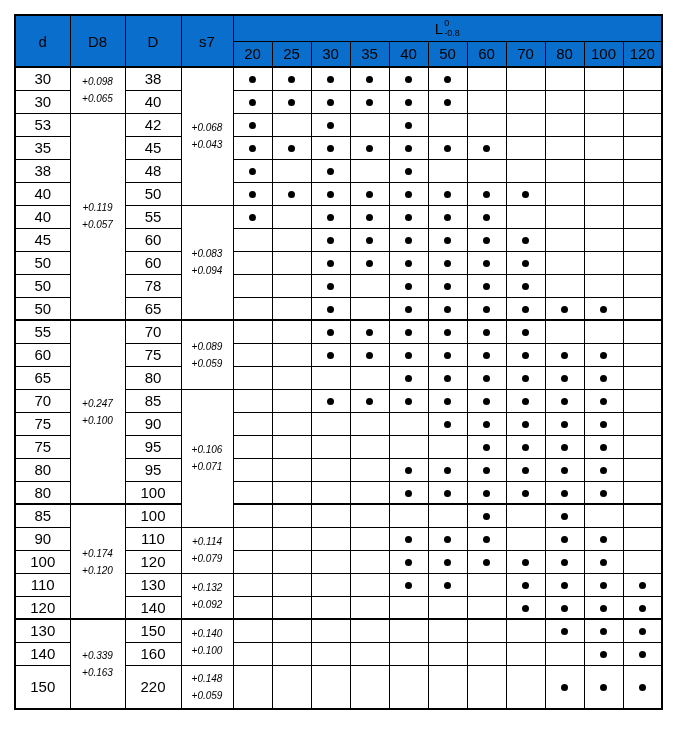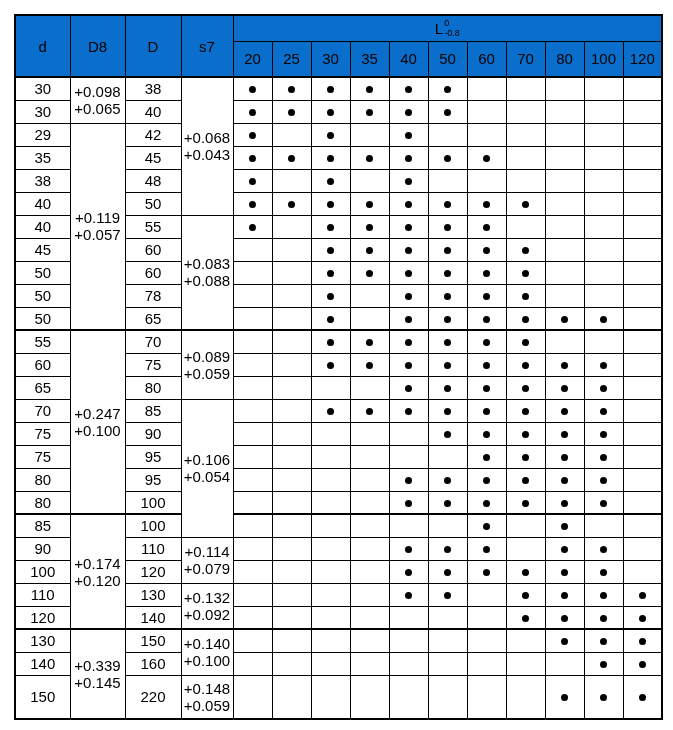--- a/index.html
+++ b/index.html
@@ -30,38 +30,38 @@
     vertical-align: middle;
     overflow: hidden;
   }
   thead th {
     background: #0A6ECC;
     font-weight: normal;
     font-size: 15px;
     color: #000;
   }
   thead tr.hdr-top th { height: 26px; }
-  thead tr.hdr-lens th { height: 36px; }
+  thead tr.hdr-lens th { height: 26px; }
   .l-stack {
     display: inline-flex;
     flex-direction: column;
     align-items: flex-start;
     justify-content: center;
     font-size: 9px;
     line-height: 10px;
     margin-left: 1px;
     vertical-align: middle;
   }
   .l-base { font-size: 15px; vertical-align: middle; }
   tbody tr { height: 23px; }
   tbody tr.tall { height: 44px; }
   tbody tr:first-child td { border-top-width: 2px; }
   td.thick { border-top-width: 2px; }
   td.num { font-size: 15px; }
-  td.tol { font-size: 15px; }
+  td.tol { font-size: 10px; font-style: italic; }
   .tol-line { line-height: 13px; margin: 4px 0; }
   .dot {
     display: inline-block;
     width: 7px; height: 7px;
     background: #000;
     border-radius: 50%;
     vertical-align: middle;
   }
 </style>
 </head>
@@ -146,21 +146,21 @@
           <td class="dotcell"><span class="dot"></span></td>
           <td class="dotcell"><span class="dot"></span></td>
           <td class="dotcell"><span class="dot"></span></td>
           <td class="dotcell"></td>
           <td class="dotcell"></td>
           <td class="dotcell"></td>
           <td class="dotcell"></td>
           <td class="dotcell"></td>
         </tr>
         <tr>
-          <td class="num">29</td>
+          <td class="num">53</td>
           <td class="tol" rowspan="9">
             <div class="tol-line">+0.119</div>
             <div class="tol-line">+0.057</div>
           </td>
           <td class="num">42</td>
           <td class="dotcell"><span class="dot"></span></td>
           <td class="dotcell"></td>
           <td class="dotcell"><span class="dot"></span></td>
           <td class="dotcell"></td>
           <td class="dotcell"><span class="dot"></span></td>
@@ -214,21 +214,21 @@
           <td class="dotcell"><span class="dot"></span></td>
           <td class="dotcell"></td>
           <td class="dotcell"></td>
           <td class="dotcell"></td>
         </tr>
         <tr>
           <td class="num">40</td>
           <td class="num">55</td>
           <td class="tol" rowspan="5">
             <div class="tol-line">+0.083</div>
-            <div class="tol-line">+0.088</div>
+            <div class="tol-line">+0.094</div>
           </td>
           <td class="dotcell"><span class="dot"></span></td>
           <td class="dotcell"></td>
           <td class="dotcell"><span class="dot"></span></td>
           <td class="dotcell"><span class="dot"></span></td>
           <td class="dotcell"><span class="dot"></span></td>
           <td class="dotcell"><span class="dot"></span></td>
           <td class="dotcell"><span class="dot"></span></td>
           <td class="dotcell"></td>
           <td class="dotcell"></td>
@@ -346,21 +346,21 @@
           <td class="dotcell"><span class="dot"></span></td>
           <td class="dotcell"><span class="dot"></span></td>
           <td class="dotcell"><span class="dot"></span></td>
           <td class="dotcell"></td>
         </tr>
         <tr>
           <td class="num">70</td>
           <td class="num">85</td>
           <td class="tol" rowspan="6">
             <div class="tol-line">+0.106</div>
-            <div class="tol-line">+0.054</div>
+            <div class="tol-line">+0.071</div>
           </td>
           <td class="dotcell"></td>
           <td class="dotcell"></td>
           <td class="dotcell"><span class="dot"></span></td>
           <td class="dotcell"><span class="dot"></span></td>
           <td class="dotcell"><span class="dot"></span></td>
           <td class="dotcell"><span class="dot"></span></td>
           <td class="dotcell"><span class="dot"></span></td>
           <td class="dotcell"><span class="dot"></span></td>
           <td class="dotcell"><span class="dot"></span></td>
@@ -511,21 +511,21 @@
           <td class="dotcell"></td>
           <td class="dotcell"><span class="dot"></span></td>
           <td class="dotcell"><span class="dot"></span></td>
           <td class="dotcell"><span class="dot"></span></td>
           <td class="dotcell"><span class="dot"></span></td>
         </tr>
         <tr>
           <td class="num thick">130</td>
           <td class="tol thick" rowspan="3">
             <div class="tol-line">+0.339</div>
-            <div class="tol-line">+0.145</div>
+            <div class="tol-line">+0.163</div>
           </td>
           <td class="num thick">150</td>
           <td class="tol thick" rowspan="2">
             <div class="tol-line">+0.140</div>
             <div class="tol-line">+0.100</div>
           </td>
           <td class="dotcell thick"></td>
           <td class="dotcell thick"></td>
           <td class="dotcell thick"></td>
           <td class="dotcell thick"></td>

